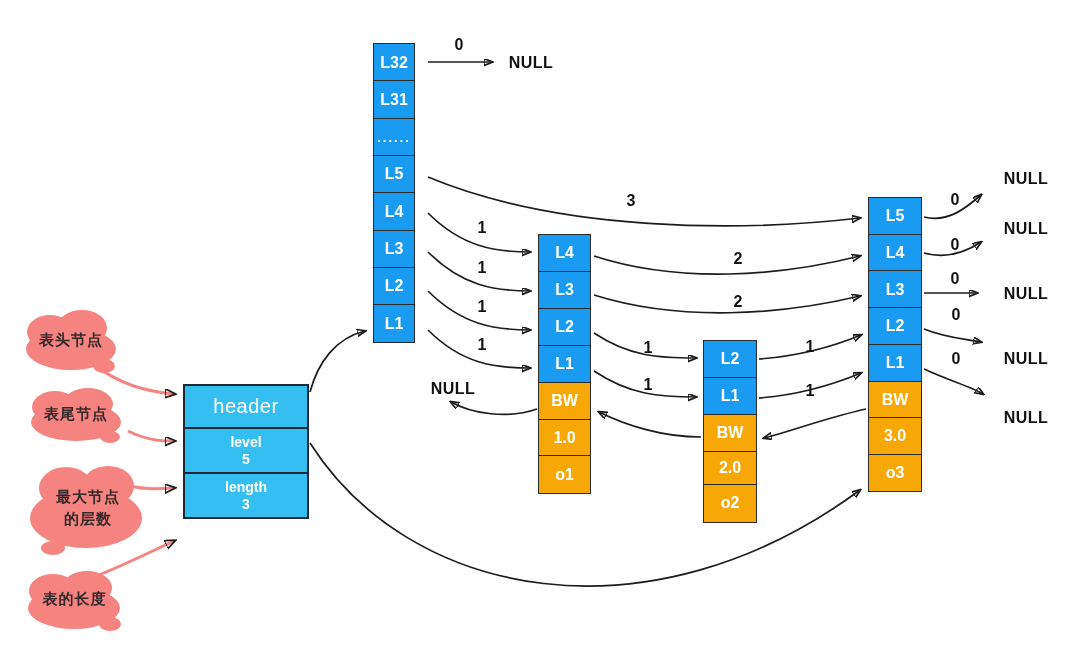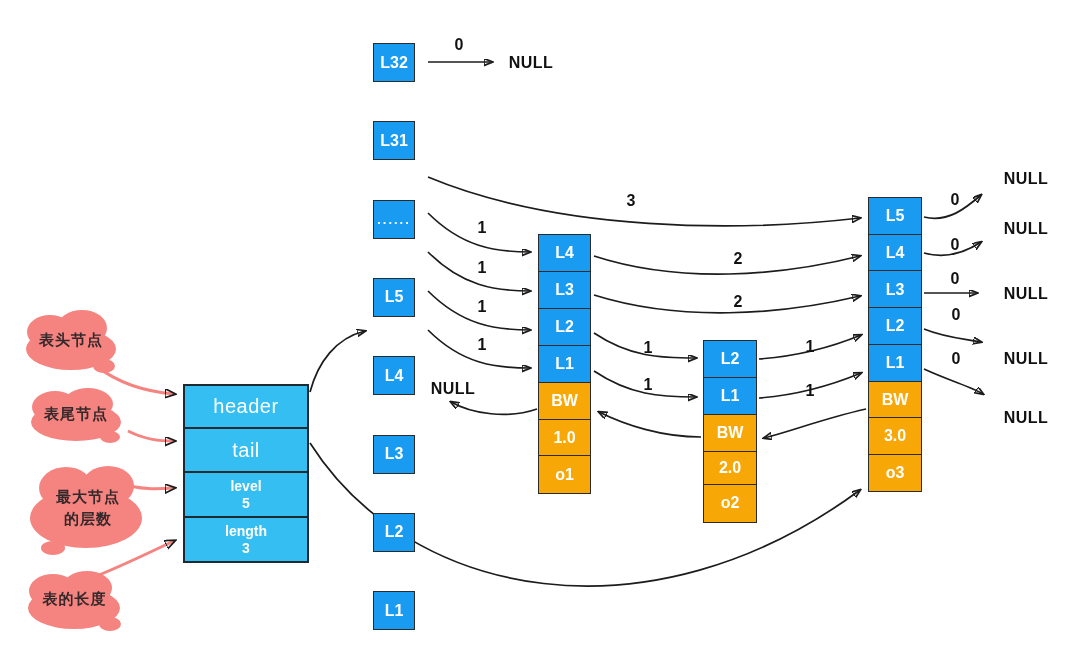--- a/index.html
+++ b/index.html
@@ -137,34 +137,31 @@
     </svg>
     <div class="ctext">
         <span>表的长度</span>
       </div>
   </div>
 
   <div class="structbox">
     <div class="scell" style="height:45px;">
       <span class="big">header</span>
     </div>
-    <div class="scell" style="height:46px;">
-      <span class="big">tail</span>
-    </div>
     <div class="scell" style="height:47px;align-items:center;">
       <span class="small">level</span>
       <span class="small">5</span>
     </div>
     <div class="scell" style="height:47px;">
       <span class="small">length</span>
       <span class="small">3</span>
     </div>
   </div>
 
-  <div class="col" style="left:373px;top:43px;width:42px;gap:41px;">
+  <div class="col" style="left:373px;top:43px;width:42px;">
     <div class="cell blue" style="height:39px;">L32</div>
     <div class="cell blue" style="height:39px;">L31</div>
     <div class="cell blue" style="height:39px;font-size:13px;letter-spacing:2px;">......</div>
     <div class="cell blue" style="height:39px;">L5</div>
     <div class="cell blue" style="height:39px;">L4</div>
     <div class="cell blue" style="height:39px;">L3</div>
     <div class="cell blue" style="height:39px;">L2</div>
     <div class="cell blue" style="height:39px;">L1</div>
   </div>
 

